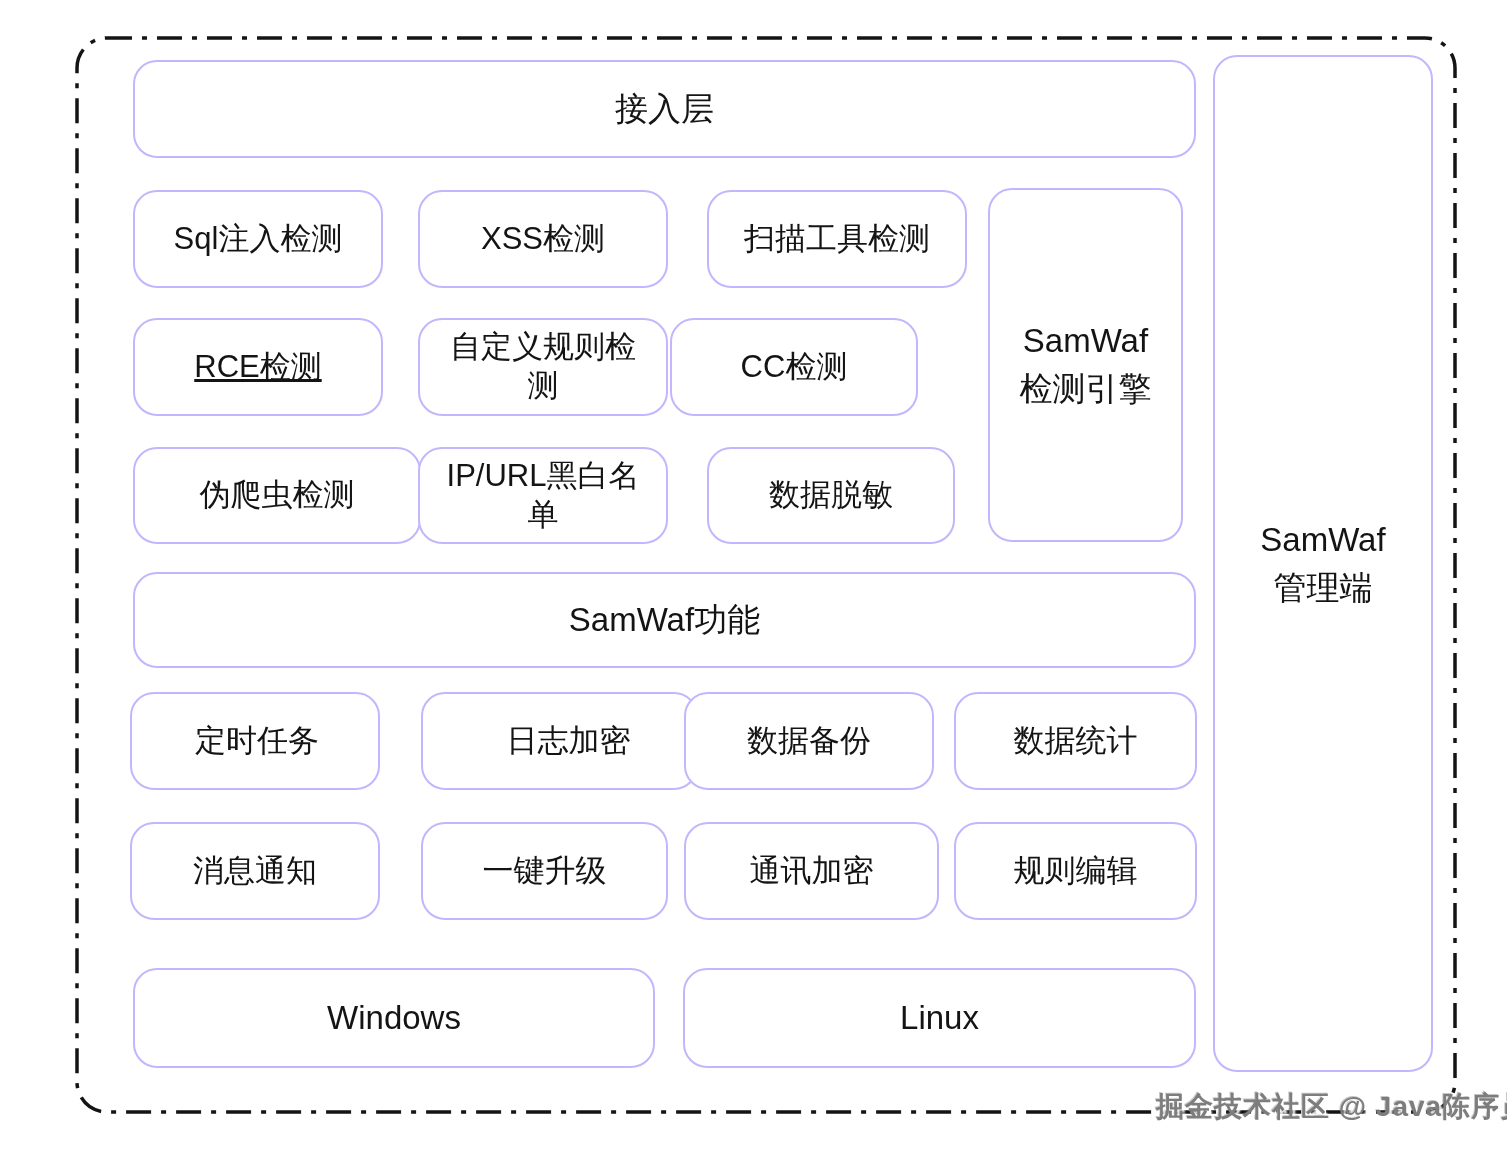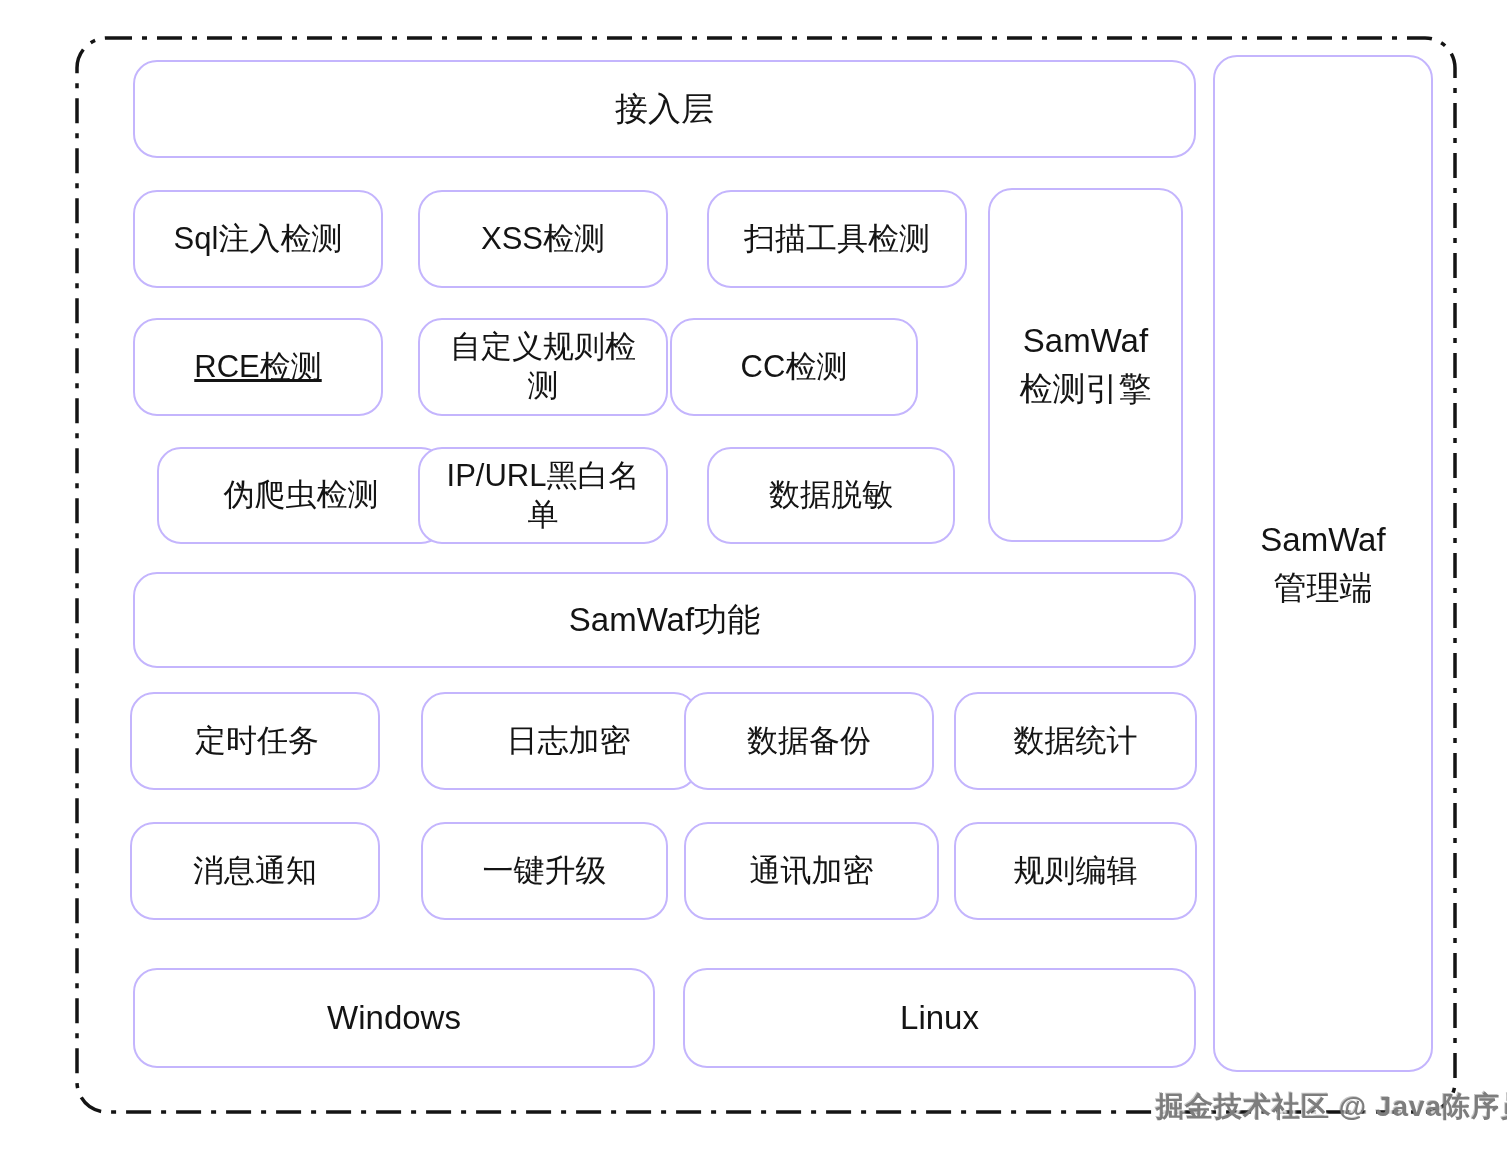--- a/index.html
+++ b/index.html
@@ -76,21 +76,21 @@
 
   <div class="box tall" style="left:988px; top:188px; width:195px; height:354px;">
     <span>SamWaf</span>
     <span>检测引擎</span>
   </div>
 
   <div class="box" style="left:133px; top:318px; width:250px; height:98px;text-decoration:underline;">RCE检测</div>
   <div class="box" style="left:418px; top:318px; width:250px; height:98px;">自定义规则检测</div>
   <div class="box" style="left:670px; top:318px; width:248px; height:98px;">CC检测</div>
 
-  <div class="box" style="left:133px; top:447px; width:288px; height:97px;margin-left:24px;">伪爬虫检测</div>
+  <div class="box" style="left:133px; top:447px; width:288px; height:97px;">伪爬虫检测</div>
   <div class="box" style="left:418px; top:447px; width:250px; height:97px;">IP/URL黑白名单</div>
   <div class="box" style="left:707px; top:447px; width:248px; height:97px;">数据脱敏</div>
 
   <div class="box title" style="left:133px; top:572px; width:1063px; height:96px;">SamWaf功能</div>
 
   <div class="box" style="left:130px; top:692px; width:250px; height:98px;padding-left:22px;">定时任务</div>
   <div class="box" style="left:421px; top:692px; width:277px; height:98px;padding-left:36px;">日志加密</div>
   <div class="box" style="left:684px; top:692px; width:250px; height:98px;">数据备份</div>
   <div class="box" style="left:954px; top:692px; width:243px; height:98px;">数据统计</div>
 

